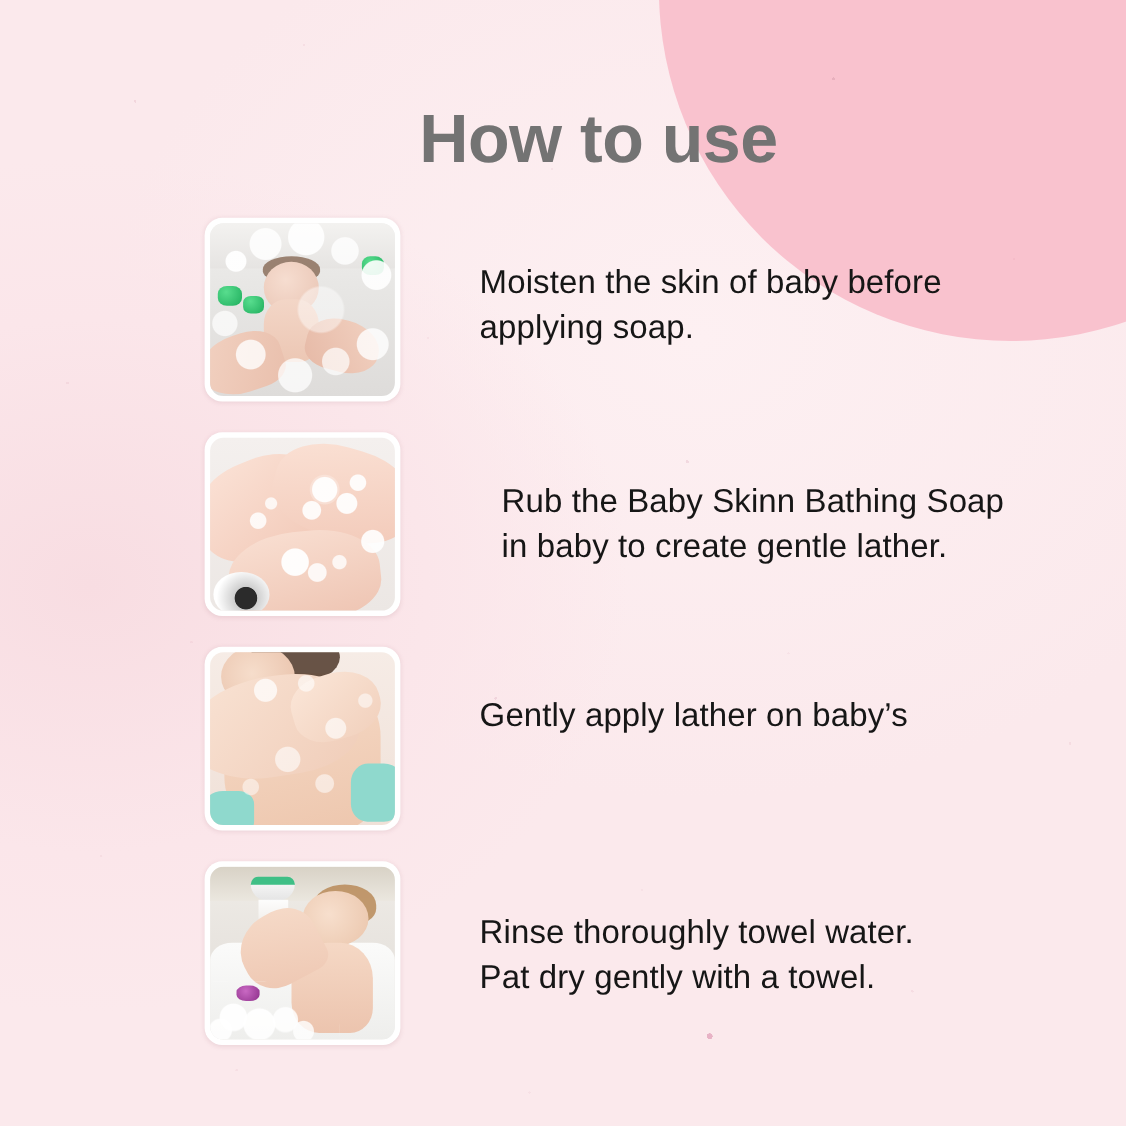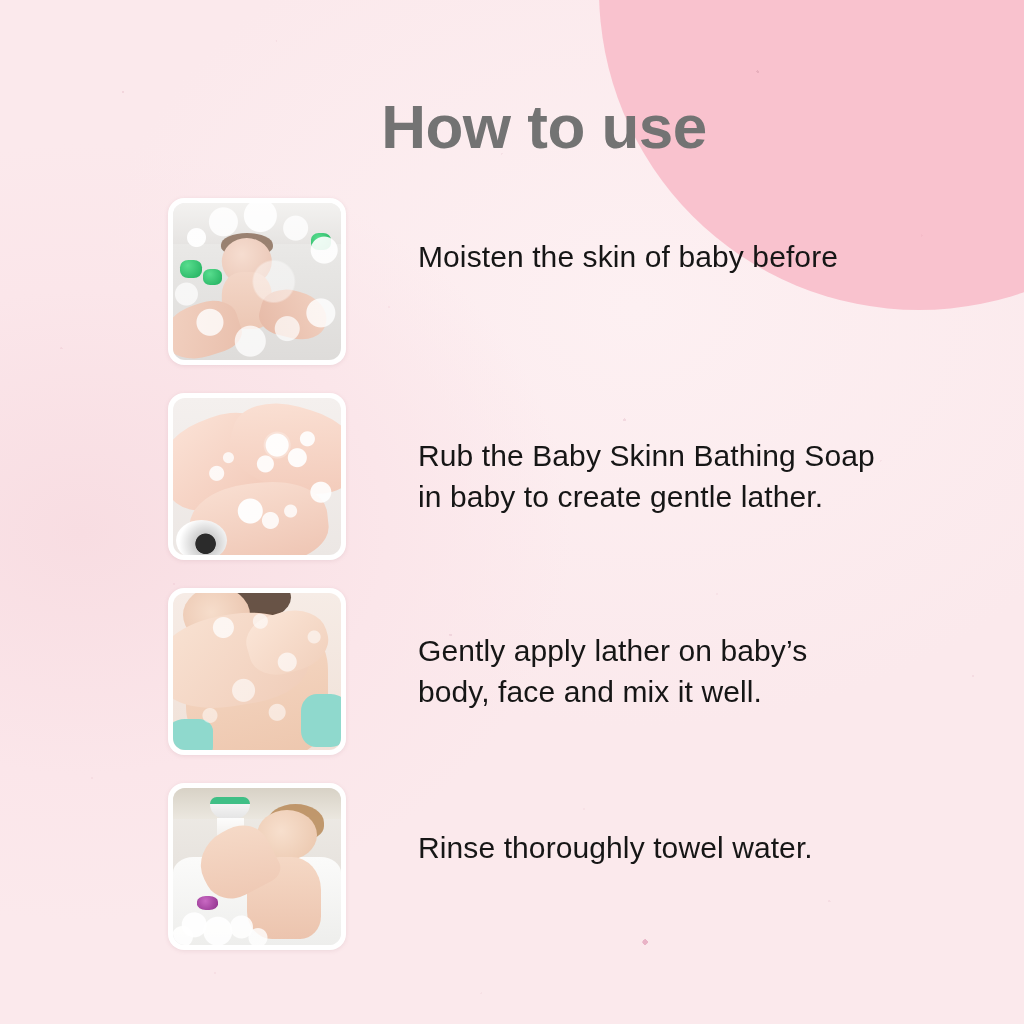--- a/index.html
+++ b/index.html
@@ -82,21 +82,21 @@
     letter-spacing: -0.5px;
     color: #737373;
     white-space: nowrap;
     padding-left: 32px;
   }
 
   
   .steps {
     position: absolute;
     top: 198px;
-    left: 0;
+    left: 18px;
     width: 832px;
   }
   .step {
     position: relative;
     height: 195px;
   }
   .step-row {
     position: absolute;
     left: 168px;
     right: 40px;
@@ -127,22 +127,22 @@
   .step-text {
     flex: 1 1 auto;
     padding-left: 72px;
     font-size: 30px;
     line-height: 1.38;
     color: #161616;
     font-weight: 400;
     letter-spacing: .1px;
   }
   .step-1 .step-text { padding-top: 38px; }
-  .step-2 .step-text { padding-top: 42px; }
-  .step-3 .step-text { padding-top: 42px; }
+  .step-2 .step-text { padding-top: 42px; margin-left: 20px; }
+  .step-3 .step-text { padding-top: 42px; text-align: center; }
   .step-4 .step-text { padding-top: 44px; }
   .step-text .line { display: block; white-space: nowrap; }
 
   
 
   
   .ph1 { background: linear-gradient(180deg,#efeeec 0%, #e7e6e4 40%, #dedcda 100%); }
   .ph1 .tubwall {
     position:absolute; left:0; right:0; top:0; height:26%;
     background: linear-gradient(180deg,#f3f2f0,#e6e4e2);
@@ -361,20 +361,21 @@
             <div class="hand-l"></div>
             <div class="hand-r"></div>
             <div class="toy-a"></div>
             <div class="toy-b"></div>
             <div class="toy-c"></div>
             <div class="foam"></div>
           </div>
         </div>
         <div class="step-text">
           <span class="line">Moisten the skin of baby before</span>
+          <span class="line">applying soap.</span>
         </div>
       </div>
     </div>
 
     <div class="step step-2">
       <div class="step-row">
         <div class="thumb">
           <div class="thumb-inner ph2">
             <div class="palm a"></div>
             <div class="palm b"></div>
@@ -399,21 +400,20 @@
             <div class="babyhead"></div>
             <div class="towel-l"></div>
             <div class="towel-r"></div>
             <div class="handbig"></div>
             <div class="fingers"></div>
             <div class="foam3"></div>
           </div>
         </div>
         <div class="step-text">
           <span class="line">Gently apply lather on baby’s</span>
-          <span class="line">body, face and mix it well.</span>
         </div>
       </div>
     </div>
 
     <div class="step step-4">
       <div class="step-row">
         <div class="thumb">
           <div class="thumb-inner ph4">
             <div class="wall"></div>
             <div class="tub"></div>
@@ -422,18 +422,19 @@
             <div class="bhair"></div>
             <div class="bhead"></div>
             <div class="btorso"></div>
             <div class="barm"></div>
             <div class="toy4"></div>
             <div class="foam4"></div>
           </div>
         </div>
         <div class="step-text">
           <span class="line">Rinse thoroughly towel water.</span>
+          <span class="line">Pat dry gently with a towel.</span>
         </div>
       </div>
     </div>
 
   </div>
 </div>
 
 </body></html>

